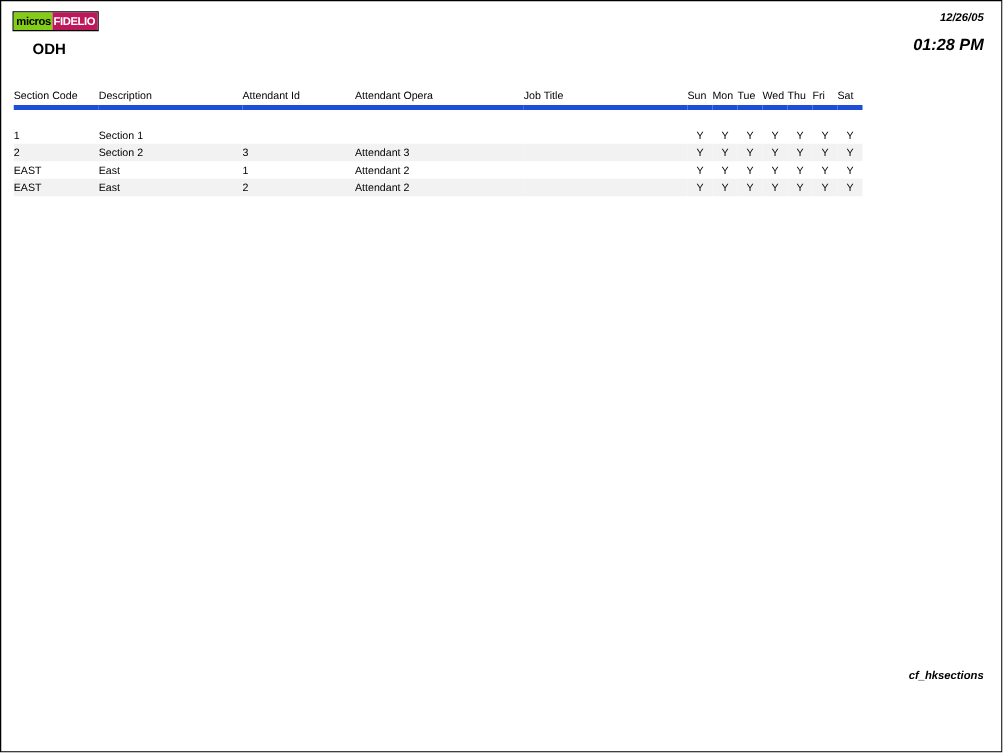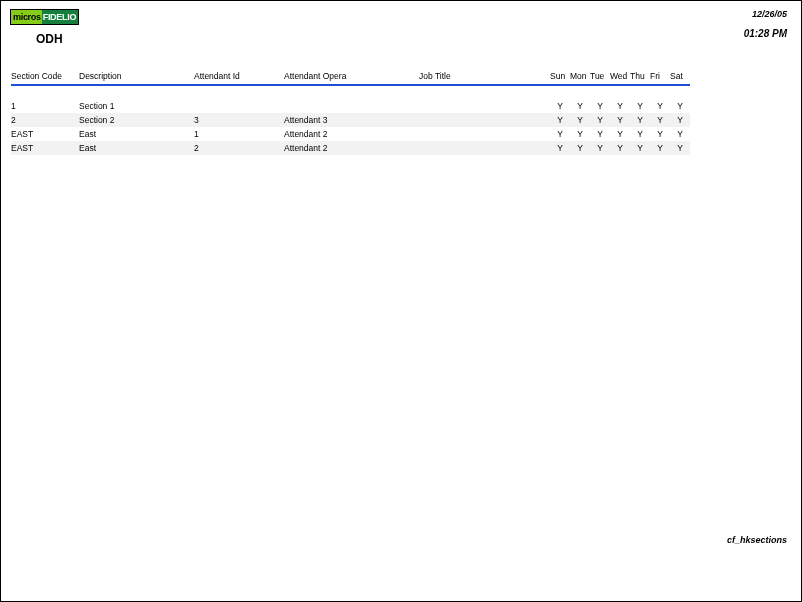--- a/index.html
+++ b/index.html
@@ -34,30 +34,30 @@
     font-family: "Liberation Sans", sans-serif;
   }
   .logo .logo-a {
     background: #84cc16;
     color: #000000;
     padding: 0 1px 0 2px;
     font-weight: bold;
     letter-spacing: -0.3px;
   }
   .logo .logo-b {
-    background: #15803d;
+    background: #be185d;
     color: #ffffff;
     padding: 0 2px 0 1px;
     font-weight: bold;
     letter-spacing: -0.3px;
   }
 
   .property-code {
     position: absolute;
-    left: 35px;
+    left: 25px;
     top: 31px;
     font-size: 12px;
     font-weight: bold;
     color: #000000;
   }
 
   .hotel-name {
     position: absolute;
     left: 0;
     right: 0;
@@ -80,21 +80,21 @@
     font-size: 9px;
     font-style: italic;
     font-weight: bold;
     color: #000000;
     text-align: right;
   }
   .report-time {
     position: absolute;
     right: 14px;
     top: 27px;
-    font-size: 10px;
+    font-size: 13px;
     font-style: italic;
     font-weight: bold;
     color: #000000;
     text-align: right;
   }
 
   .report-title {
     position: absolute;
     left: 0;
     right: 0;
@@ -124,21 +124,21 @@
     color: #000000;
   }
   table.grid th {
     font-weight: normal;
     text-align: left;
     padding: 0 0 3px 0;
     vertical-align: bottom;
     white-space: nowrap;
   }
   thead tr.head-row {
-    border-bottom: 2px solid #1d4ed8;
+    border-bottom: 4px solid #1d4ed8;
   }
   table.grid td {
     padding: 0;
     height: 14px;
     vertical-align: middle;
     white-space: nowrap;
   }
   tbody tr.alt {
     background: #f2f2f2;
   }

